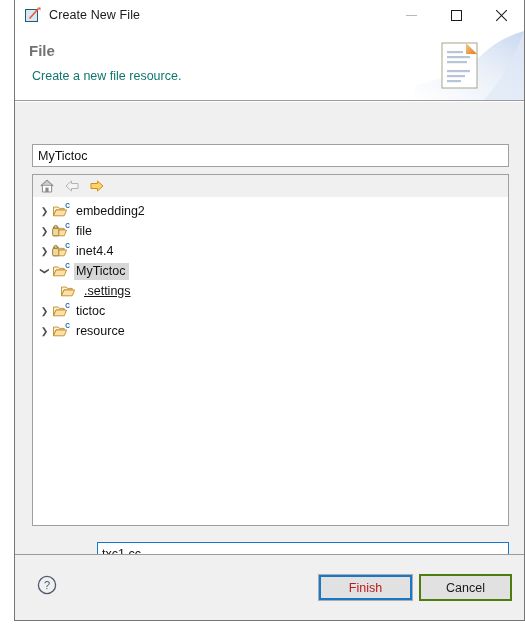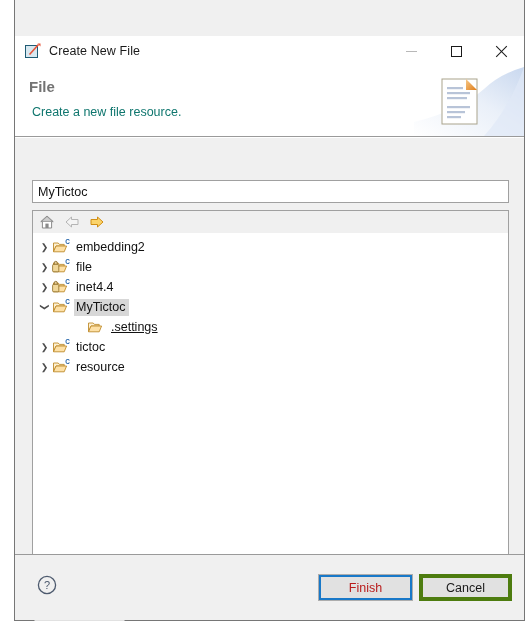--- a/index.html
+++ b/index.html
@@ -31,21 +31,20 @@
 
   
   .titlebar {
     height: 31px;
     background: #ffffff;
     border-bottom: 1px solid #ffffff;
     display: flex;
     align-items: center;
     flex: 0 0 auto;
     position: relative;
-    margin-top: 36px;
   }
   .title-icon {
     width: 16px; height: 16px;
     margin-left: 10px; margin-right: 8px;
     position: relative; flex: 0 0 auto;
   }
   .title-icon .sq {
     position: absolute; left: 0; top: 2px;
     width: 13px; height: 13px;
     background: #d8e8f0;
@@ -260,21 +259,21 @@
     font-size: 12.5px;
     color: #b91c1c;
     font-family: "Liberation Sans", sans-serif;
     cursor: default;
   }
   .btn-cancel {
     position: absolute;
     left: 404px; top: 19px;
     width: 93px; height: 27px;
     background: #e1e1e1;
-    border: 4px solid #4d7c0f;
+    border: 2px solid #4d7c0f;
     font-size: 12.5px;
     color: #1a1a1a;
     font-family: "Liberation Sans", sans-serif;
     cursor: default;
   }
   .watermark {
     position: absolute;
     right: 6px; bottom: 1px;
     font-size: 16px;
     color: #d2d2d2;
@@ -400,21 +399,21 @@
           </div>
           <div class="tree-row selected" style="padding-left: 4px;">
             <span class="twisty" style="transform: rotate(90deg);">❯</span>
             <span class="row-icon"><svg viewBox="0 0 18 16" width="18" height="16">
                 <path d="M1.5 4.0 L6.2 4.0 L7.4 5.4 L12.2 5.4 L12.2 7.0 L4.0 7.0 L1.5 12.6 Z" fill="#fdf0d2" stroke="#c08c2e" stroke-width="0.9" stroke-linejoin="round"></path>
                 <path d="M4.0 7.0 L14.6 7.0 L12.2 12.8 L1.5 12.8 Z" fill="#fde0a6" stroke="#c08c2e" stroke-width="0.9" stroke-linejoin="round"></path>
                 <text x="13.2" y="5.2" font-size="6.4" font-family="Liberation Sans, sans-serif" font-weight="bold" fill="#1c5fa8">C</text>
               </svg></span>
             <span class="row-label">MyTictoc</span>
           </div>
-          <div class="tree-row" style="padding-left: 39px; text-decoration: underline;">
+          <div class="tree-row" style="padding-left: 12px; text-decoration: underline;">
             <span class="twisty"></span>
             <span class="row-icon"><svg viewBox="0 0 18 16" width="18" height="16">
                 <path d="M1.5 4.0 L6.2 4.0 L7.4 5.4 L12.2 5.4 L12.2 7.0 L4.0 7.0 L1.5 12.6 Z" fill="#fdf0d2" stroke="#c08c2e" stroke-width="0.9" stroke-linejoin="round"></path>
                 <path d="M4.0 7.0 L14.6 7.0 L12.2 12.8 L1.5 12.8 Z" fill="#fde0a6" stroke="#c08c2e" stroke-width="0.9" stroke-linejoin="round"></path>
               </svg></span>
             <span class="row-label">.settings</span>
           </div>
           <div class="tree-row" style="padding-left: 4px;">
             <span class="twisty">❯</span>
             <span class="row-icon"><svg viewBox="0 0 18 16" width="18" height="16">

